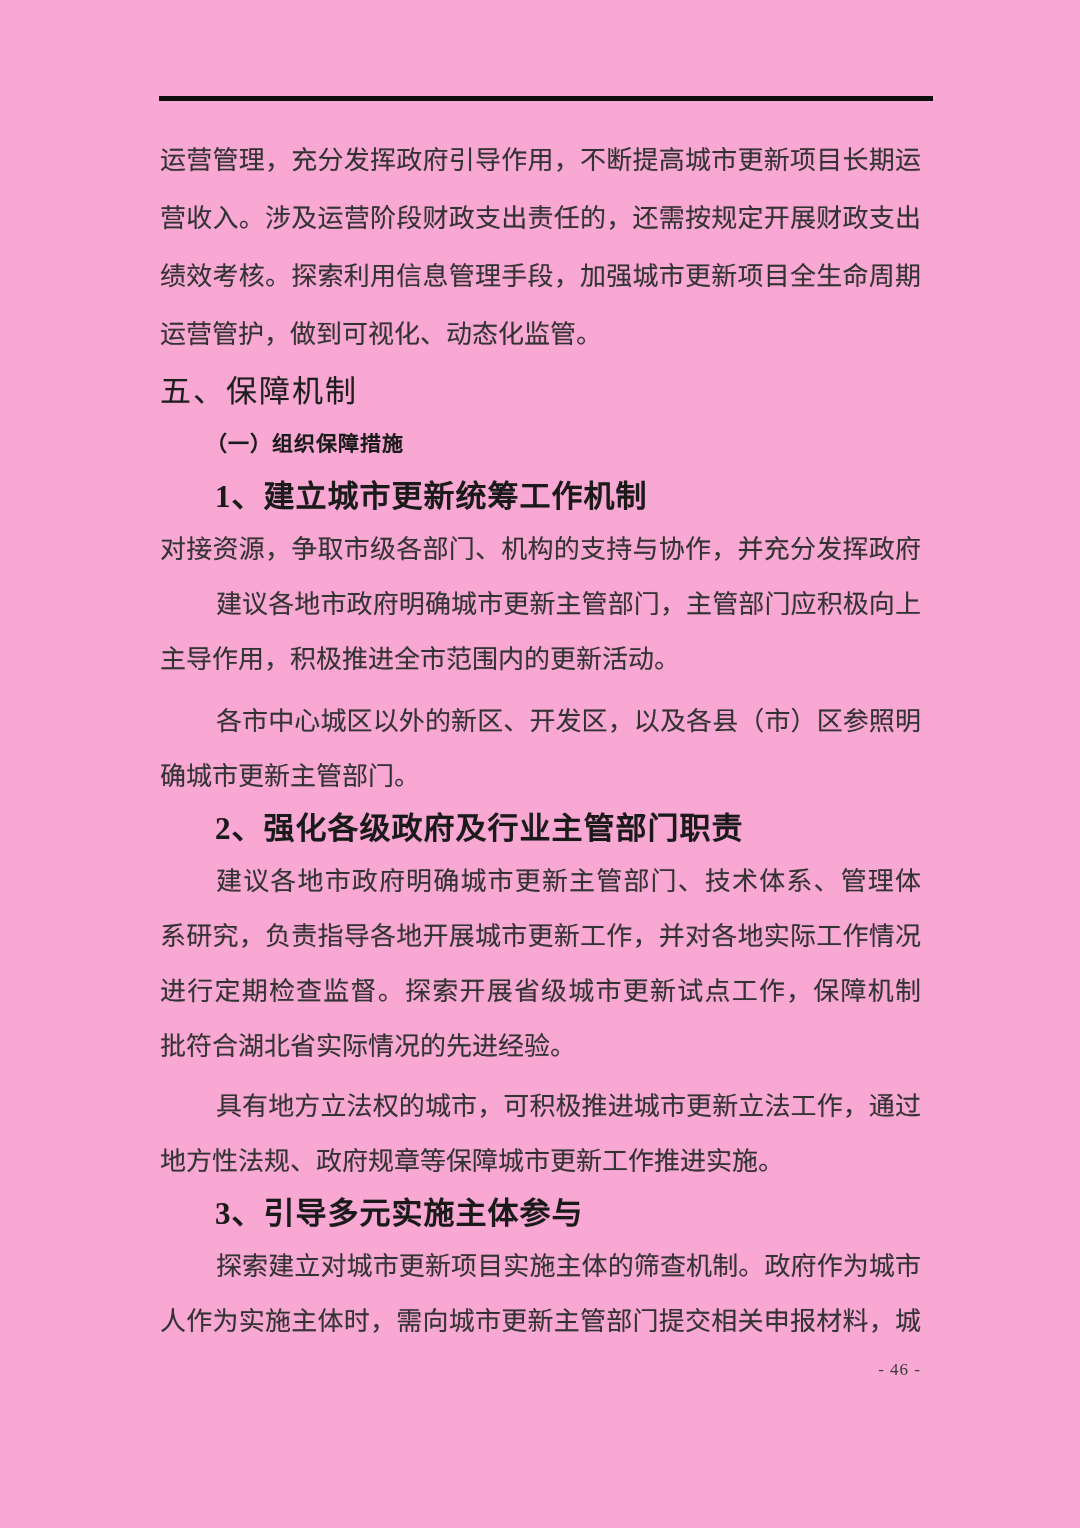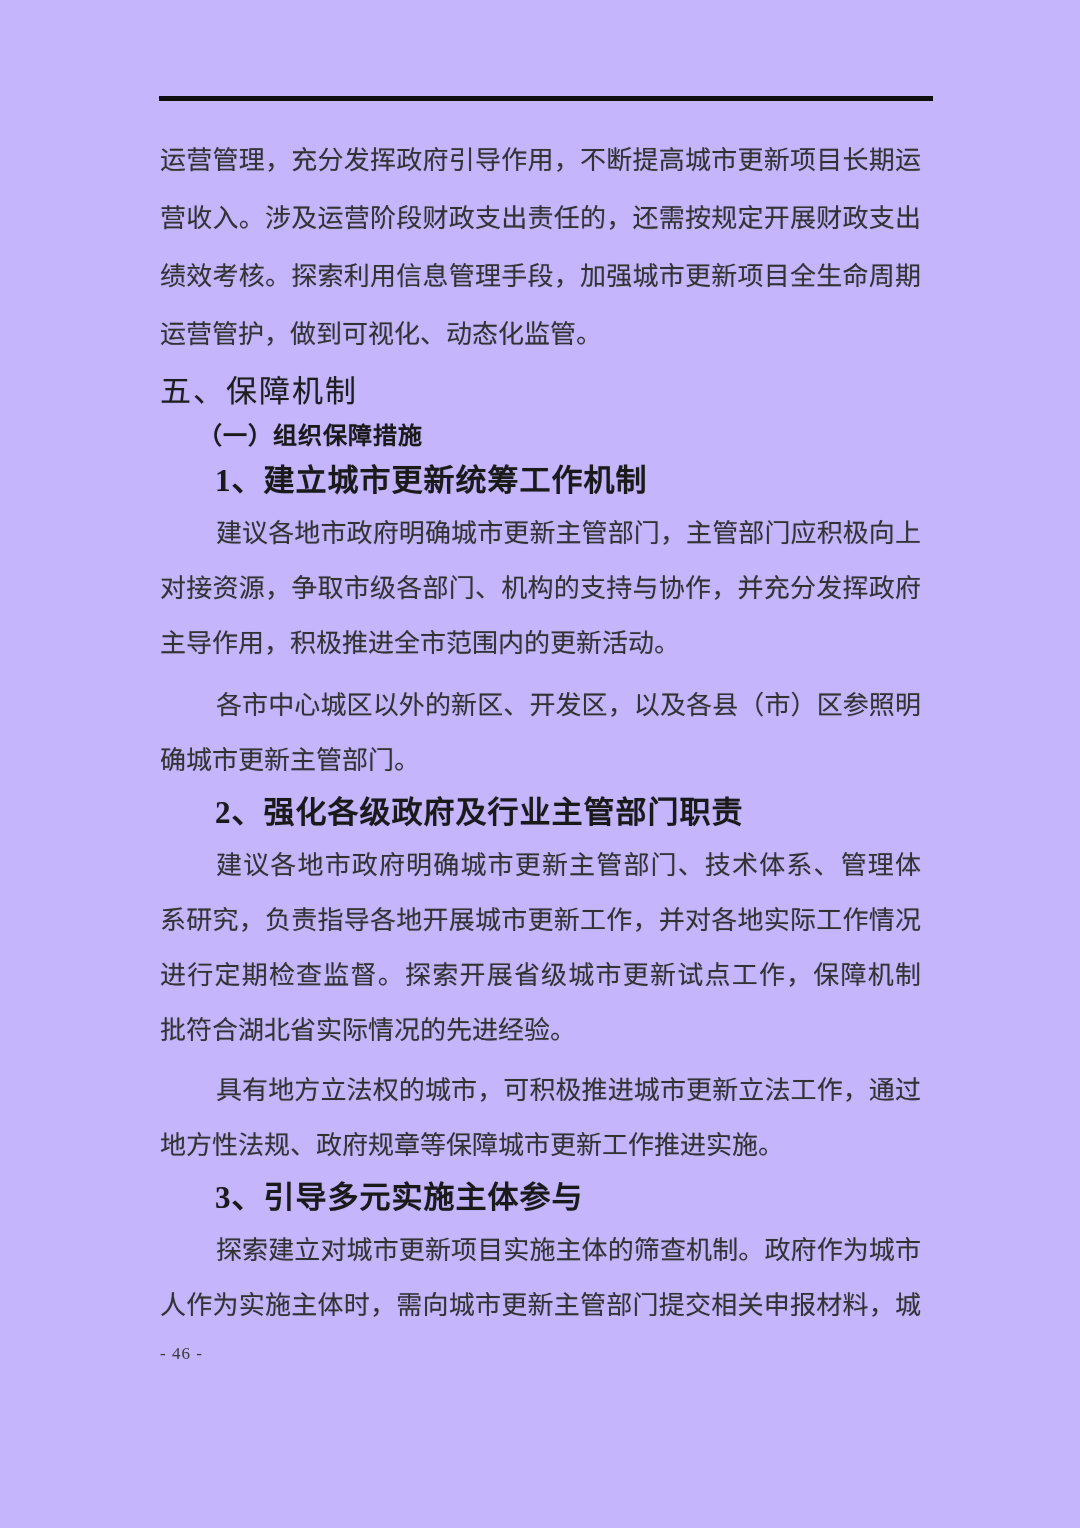--- a/index.html
+++ b/index.html
@@ -5,21 +5,21 @@
   html, body {
     margin: 0;
     padding: 0;
     background: #ffffff;
   }
   .page {
     position: relative;
     width: 1080px;
     height: 1528px;
     margin: 0 auto;
-    background: #c4b5fd;
+    background: #f9a8d4;
     box-sizing: border-box;
     padding: 0 159px 0 160px;
     overflow: hidden;
     font-family: "Liberation Serif", serif;
     color: #333333;
     text-shadow: 0 0 1px rgba(40,40,40,0.28);
   }
   .top-rule {
     position: absolute;
     left: 159px;
@@ -54,23 +54,23 @@
   .sec-title {
     margin: 6px 0 0 0;
     font-family: "Liberation Sans", sans-serif;
     font-size: 31px;
     font-weight: normal;
     line-height: 44px;
     color: #1e1e1e;
     letter-spacing: 2px;
   }
   .subsec-title {
-    margin: 0;
+    margin: 8px;
     padding-left: 38px;
-    font-size: 24px;
+    font-size: 21px;
     font-weight: bold;
     line-height: 44px;
     color: #1a1a1a;
     letter-spacing: 1px;
   }
   .num-title {
     margin: 0;
     padding-left: 55px;
     font-size: 31px;
     font-weight: bold;
@@ -78,21 +78,21 @@
     color: #1a1a1a;
     letter-spacing: 1px;
   }
   .mt2 { margin-top: 2px; }
   .mt5 { margin-top: 5px; }
   .mt7 { margin-top: 7px; }
   .footer {
     margin-top: 8px;
     font-size: 17px;
     line-height: 26px;
-    text-align: left;
+    text-align: right;
     color: #3a3a3a;
     text-shadow: none;
     letter-spacing: 1px;
   }
 </style>
 </head>
 <body>
 
 <div class="page">
 
@@ -105,22 +105,22 @@
     <div class="pline last">运营管护，做到可视化、动态化监管。</div>
   </div>
 
   <div class="sec-title">五、保障机制</div>
 
   <div class="subsec-title">（一）组织保障措施</div>
 
   <div class="num-title">1、建立城市更新统筹工作机制</div>
 
   <div class="para mt2">
+    <div class="pline">对接资源，争取市级各部门、机构的支持与协作，并充分发挥政府</div>
     <div class="pline first">建议各地市政府明确城市更新主管部门，主管部门应积极向上</div>
-    <div class="pline">对接资源，争取市级各部门、机构的支持与协作，并充分发挥政府</div>
     <div class="pline last">主导作用，积极推进全市范围内的更新活动。</div>
   </div>
 
   <div class="para mt7">
     <div class="pline first">各市中心城区以外的新区、开发区，以及各县（市）区参照明</div>
     <div class="pline last">确城市更新主管部门。</div>
   </div>
 
   <div class="num-title mt2">2、强化各级政府及行业主管部门职责</div>
 

